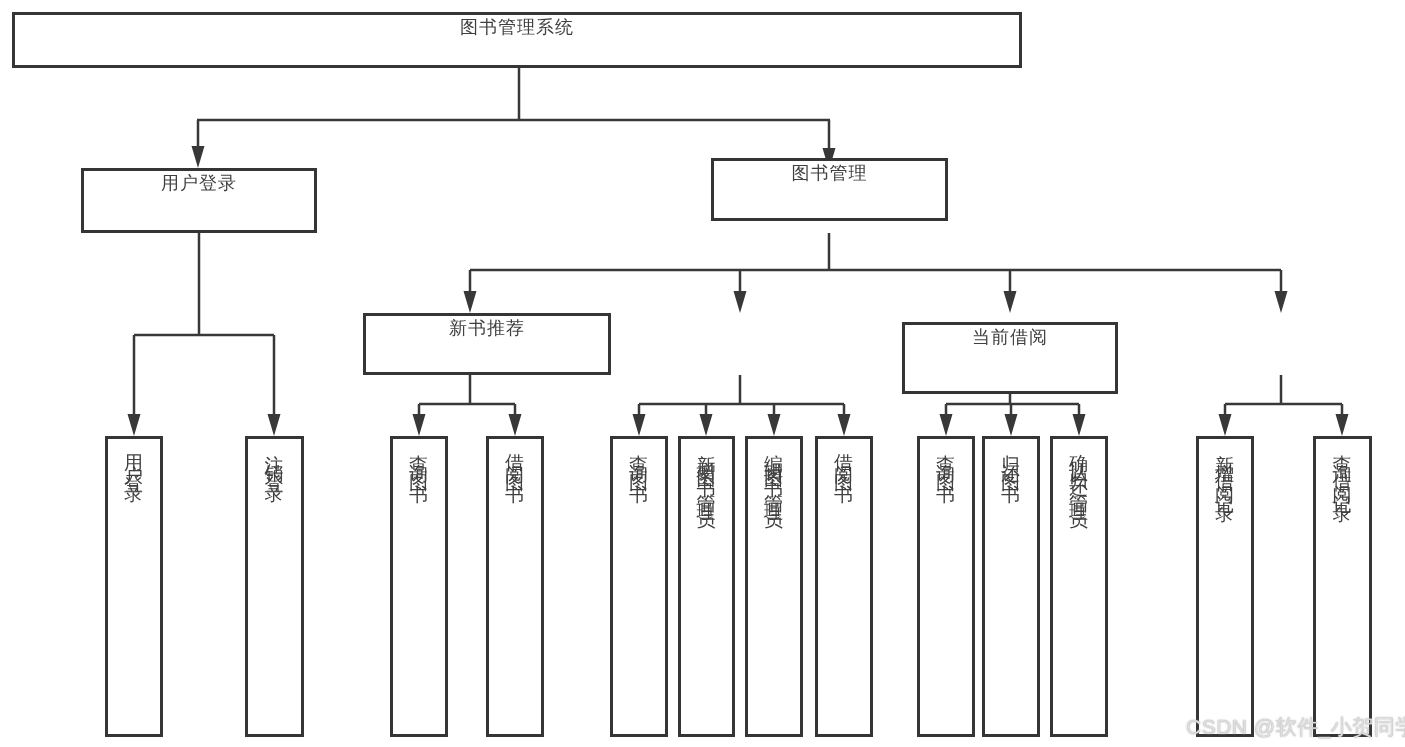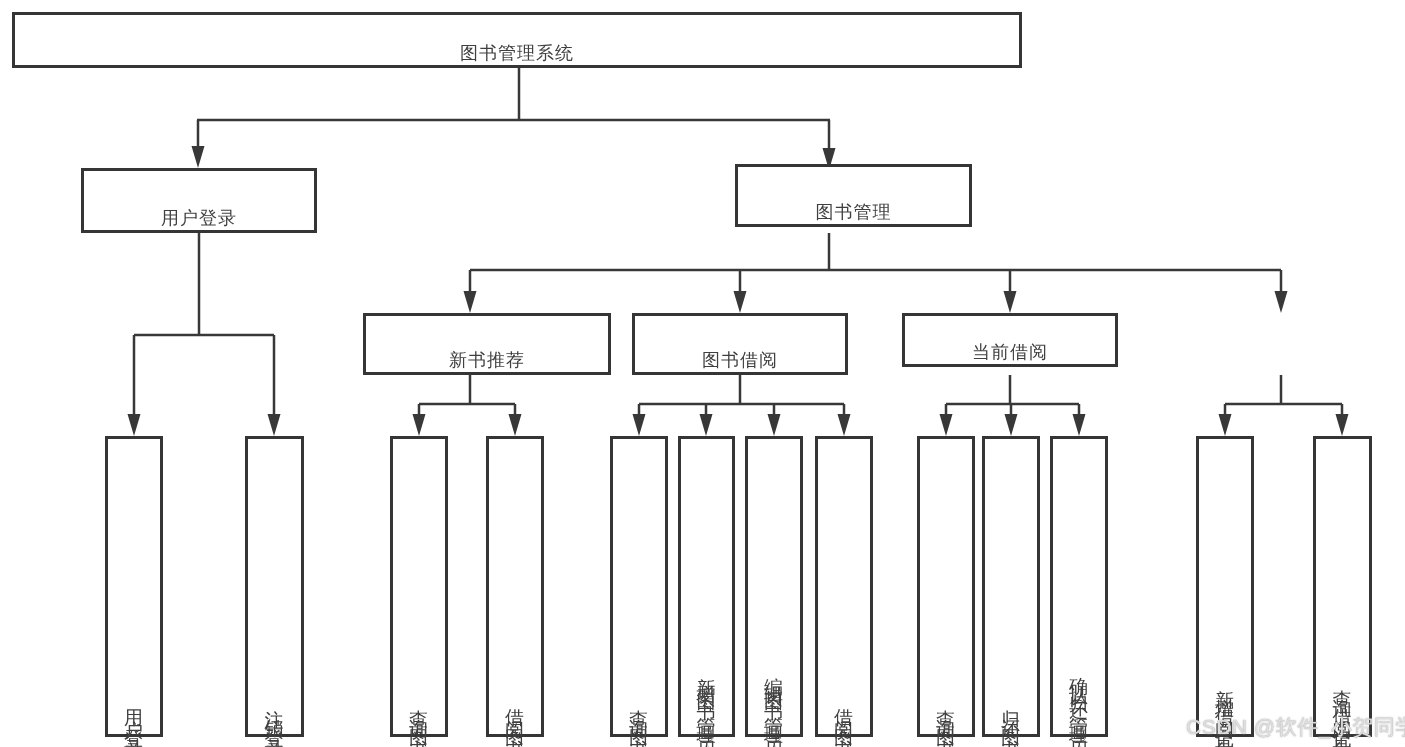--- a/index.html
+++ b/index.html
@@ -16,21 +16,21 @@
     left: 0; top: 0;
     width: 1405px; height: 747px;
     z-index: 1;
   }
   .node {
     position: absolute;
     box-sizing: border-box;
     background: #ffffff;
     border: 3px solid #353535;
     display: flex;
-    align-items: flex-end;
+    align-items: flex-start;
     justify-content: center;
     color: #3f3f3f;
     z-index: 2;
   }
   .hlabel {
     font-size: 18px;
     letter-spacing: 1px;
     white-space: nowrap;
   }
   .vtext {
@@ -113,31 +113,28 @@
          M1335.5 414 L1348.5 414 L1342 436 Z"></path>
   </svg>
 
   <div class="node" style="left:12px; top:12px; width:1010px; height:56px;">
     <span class="hlabel">图书管理系统</span>
   </div>
 
   <div class="node" style="left:81px; top:168px; width:236px; height:65px;">
     <span class="hlabel">用户登录</span>
   </div>
-  <div class="node" style="left:711px; top:164px; width:237px; height:63px;margin-left:24px;">
+  <div class="node" style="left:711px; top:158px; width:237px; height:63px;">
     <span class="hlabel">图书管理</span>
   </div>
 
   <div class="node" style="left:363px; top:313px; width:248px; height:62px;">
     <span class="hlabel">新书推荐</span>
   </div>
-  <div class="node" style="left:632px; top:313px; width:216px; height:62px;">
-    <span class="hlabel">图书借阅</span>
-  </div>
-  <div class="node" style="left:902px; top:313px; width:216px; height:54px;">
+  <div class="node" style="left:902px; top:322px; width:216px; height:72px;">
     <span class="hlabel">当前借阅</span>
   </div>
 
   <div class="node" style="left:105px; top:436px; width:58px; height:301px;">
     <span class="vtext">用户登录</span>
   </div>
   <div class="node" style="left:245px; top:436px; width:59px; height:301px;">
     <span class="vtext">注销登录</span>
   </div>
 

